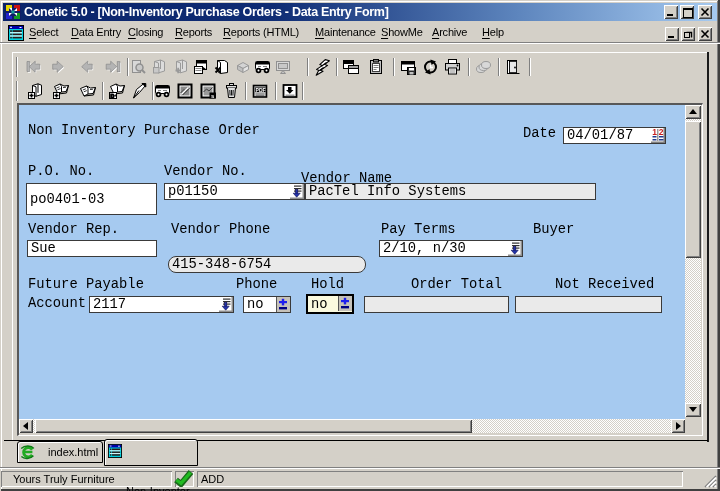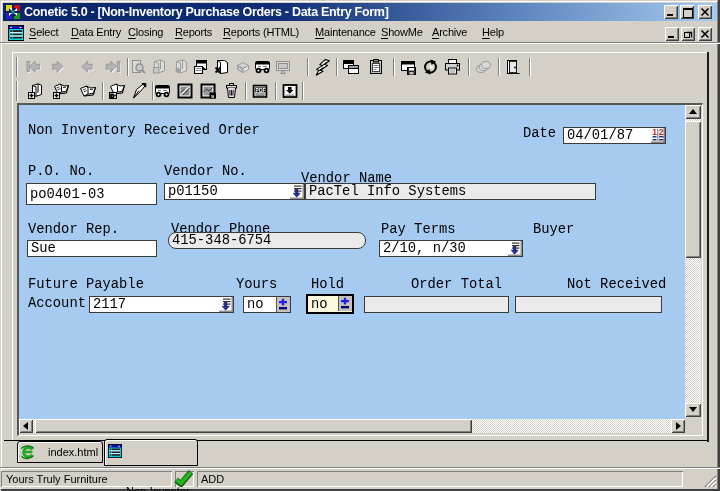--- a/index.html
+++ b/index.html
@@ -369,73 +369,73 @@
           <polygon points="6,4 9.5,4 9.5,7 11.5,7 7.8,10.8 4,7 6,7" fill="#000"></polygon>
           <rect x="3.5" y="11.5" width="9" height="1.6" fill="#9a9a9a"></rect>
         </g>
       </svg>
   </div>
 
   <div class="abs" style="left:17px;top:103px;width:686px;height:333px;background:#D4D0C8;
        border-style:solid;border-color:#585858 #ffffff #ffffff #585858;border-width:2px 1px 1px 2px;box-sizing:border-box;"></div>
   <div class="abs" style="left:19px;top:105px;width:666px;height:314px;background:#A6CAF0;"></div>
 
-  <div class="abs mono" style="left:28px;top:123px;">Non Inventory Received Order</div>
+  <div class="abs mono" style="left:28px;top:123px;">Non Inventory Purchase Order</div>
   <div class="abs mono" style="left:523px;top:126px;">Date</div>
   <div class="fld" style="left:563px;top:127px;width:103px;height:17px;">04/01/87<svg class="abs" style="right:0px;top:0px;" width="14" height="15">
         <rect x="0" y="0" width="14" height="15" fill="#fff"></rect>
         <rect x="12.5" y="0" width="1.5" height="15" fill="#808080"></rect>
         <rect x="0" y="13.5" width="14" height="1.5" fill="#808080"></rect>
         <rect x="6" y="1" width="1.5" height="12" fill="#9a9a9a"></rect>
         <text x="1.2" y="7.2" font-size="8.5" font-weight="bold" fill="#c81e1e" font-family="Liberation Sans,sans-serif">1</text>
         <text x="7.8" y="7.2" font-size="8.5" font-weight="bold" fill="#c81e1e" font-family="Liberation Sans,sans-serif">2</text>
         <rect x="1.5" y="8" width="4" height="1.5" fill="#223a8c"></rect>
         <rect x="8" y="8" width="4.5" height="1.5" fill="#223a8c"></rect>
         <rect x="1.5" y="11" width="4" height="1.5" fill="#223a8c"></rect>
         <rect x="8" y="11" width="4.5" height="1.5" fill="#223a8c"></rect>
       </svg></div>
 
   <div class="abs mono" style="left:28px;top:164px;text-align:center;">P.O. No.</div>
   <div class="abs mono" style="left:164px;top:164px;">Vendor No.</div>
   <div class="abs mono" style="left:301px;top:164px;margin-top:7px;">Vendor Name</div>
-  <div class="fld" style="left:26px;top:183px;width:131px;height:22px;">po0401-03</div>
+  <div class="fld" style="left:26px;top:183px;width:131px;height:32px;">po0401-03</div>
   <div class="fld" style="left:164px;top:183px;width:141px;height:17px;">p01150<svg class="abs" style="right:0px;top:0px;" width="14" height="15">
         <rect x="0" y="0" width="14" height="15" fill="#fff"></rect>
         <rect x="12.5" y="0" width="1.5" height="15" fill="#909090"></rect>
         <rect x="0" y="13.5" width="14" height="1.5" fill="#909090"></rect>
         <rect x="4" y="1.5" width="7.5" height="1.2" fill="#303030"></rect>
         <rect x="4" y="4" width="7.5" height="1.2" fill="#303030"></rect>
         <rect x="4" y="6.5" width="7.5" height="1.2" fill="#303030"></rect>
         <rect x="5.6" y="5.5" width="2.2" height="4" fill="#2233aa" stroke="#0a0a50" stroke-width="0.6"></rect>
         <polygon points="3.2,9.2 10.2,9.2 6.7,13.2" fill="#2233aa" stroke="#0a0a50" stroke-width="0.6"></polygon>
       </svg></div>
   <div class="fld gray" style="left:305px;top:183px;width:291px;height:17px;text-align:right;">PacTel Info Systems</div>
 
   <div class="abs mono" style="left:28px;top:222px;">Vendor Rep.</div>
   <div class="abs mono" style="left:171px;top:222px;">Vendor Phone</div>
   <div class="abs mono" style="left:381px;top:222px;">Pay Terms</div>
   <div class="abs mono" style="left:533px;top:222px;">Buyer</div>
   <div class="fld" style="left:27px;top:240px;width:130px;height:17px;">Sue</div>
-  <div class="fld gray" style="left:168px;top:232px;width:198px;height:17px;border-radius:8px;">415-348-6754</div>
+  <div class="fld gray" style="left:168px;top:256px;width:198px;height:17px;border-radius:8px;">415-348-6754</div>
   <div class="fld" style="left:379px;top:240px;width:144px;height:17px;">2/10, n/30<svg class="abs" style="right:0px;top:0px;" width="14" height="15">
         <rect x="0" y="0" width="14" height="15" fill="#fff"></rect>
         <rect x="12.5" y="0" width="1.5" height="15" fill="#909090"></rect>
         <rect x="0" y="13.5" width="14" height="1.5" fill="#909090"></rect>
         <rect x="4" y="1.5" width="7.5" height="1.2" fill="#303030"></rect>
         <rect x="4" y="4" width="7.5" height="1.2" fill="#303030"></rect>
         <rect x="4" y="6.5" width="7.5" height="1.2" fill="#303030"></rect>
         <rect x="5.6" y="5.5" width="2.2" height="4" fill="#2233aa" stroke="#0a0a50" stroke-width="0.6"></rect>
         <polygon points="3.2,9.2 10.2,9.2 6.7,13.2" fill="#2233aa" stroke="#0a0a50" stroke-width="0.6"></polygon>
       </svg></div>
 
   <div class="abs mono" style="left:28px;top:277px;">Future Payable</div>
-  <div class="abs mono" style="left:236px;top:277px;">Yours</div>
+  <div class="abs mono" style="left:236px;top:277px;">Phone</div>
   <div class="abs mono" style="left:311px;top:277px;">Hold</div>
   <div class="abs mono" style="left:411px;top:277px;">Order Total</div>
-  <div class="abs mono" style="left:567px;top:277px;text-align:right;">Not Received</div>
+  <div class="abs mono" style="left:555px;top:277px;text-align:right;">Not Received</div>
   <div class="abs mono" style="left:28px;top:296px;">Account</div>
   <div class="fld" style="left:89px;top:296px;width:145px;height:17px;">2117<svg class="abs" style="right:0px;top:0px;" width="14" height="15">
         <rect x="0" y="0" width="14" height="15" fill="#fff"></rect>
         <rect x="12.5" y="0" width="1.5" height="15" fill="#909090"></rect>
         <rect x="0" y="13.5" width="14" height="1.5" fill="#909090"></rect>
         <rect x="4" y="1.5" width="7.5" height="1.2" fill="#303030"></rect>
         <rect x="4" y="4" width="7.5" height="1.2" fill="#303030"></rect>
         <rect x="4" y="6.5" width="7.5" height="1.2" fill="#303030"></rect>
         <rect x="5.6" y="5.5" width="2.2" height="4" fill="#2233aa" stroke="#0a0a50" stroke-width="0.6"></rect>
         <polygon points="3.2,9.2 10.2,9.2 6.7,13.2" fill="#2233aa" stroke="#0a0a50" stroke-width="0.6"></polygon>
@@ -506,21 +506,21 @@
         </g>
         <g fill="#fff">
           <rect x="2" y="7.3" width="12" height="1"></rect>
           <rect x="2" y="10.5" width="12" height="1"></rect>
         </g>
       </svg></div>
   <div class="abs" style="left:126px;top:447px;margin-top:38px;">Non-Inventor...</div>
 
   <div class="abs" style="left:0;top:467px;width:720px;height:1px;background:#808080;"></div>
   <div class="abs" style="left:0;top:468px;width:720px;height:1px;background:#fff;"></div>
-  <div class="abs sunk" style="left:1px;top:471px;width:171px;height:16px;display:flex;align-items:center;padding-left:5px;box-sizing:border-box;">Yours Truly Furniture</div>
+  <div class="abs sunk" style="left:1px;top:471px;width:171px;height:16px;display:flex;align-items:center;padding-left:12px;box-sizing:border-box;">Yours Truly Furniture</div>
   <div class="abs sunk" style="left:175px;top:471px;width:19px;height:16px;"></div>
   <div class="abs" id="check" style="left:174px;top:470px;width:20px;height:17px;"><svg width="20" height="17">
         <path d="M2,10 L7,14 L17,2" stroke="#1a6a1a" stroke-width="6" fill="none"></path>
         <path d="M2.5,10 L7,13.3 L16.5,2.5" stroke="#22bb22" stroke-width="3.4" fill="none"></path>
       </svg></div>
   <div class="abs sunk" style="left:197px;top:471px;width:486px;height:16px;display:flex;align-items:center;padding-left:4px;box-sizing:border-box;">ADD</div>
   <div class="abs" id="grip" style="left:702px;top:473px;width:15px;height:15px;"><svg width="15" height="15">
         <g stroke-width="1.6">
           <path d="M14,3 L3,14" stroke="#808080"></path>
           <path d="M14,7 L7,14" stroke="#808080"></path>

